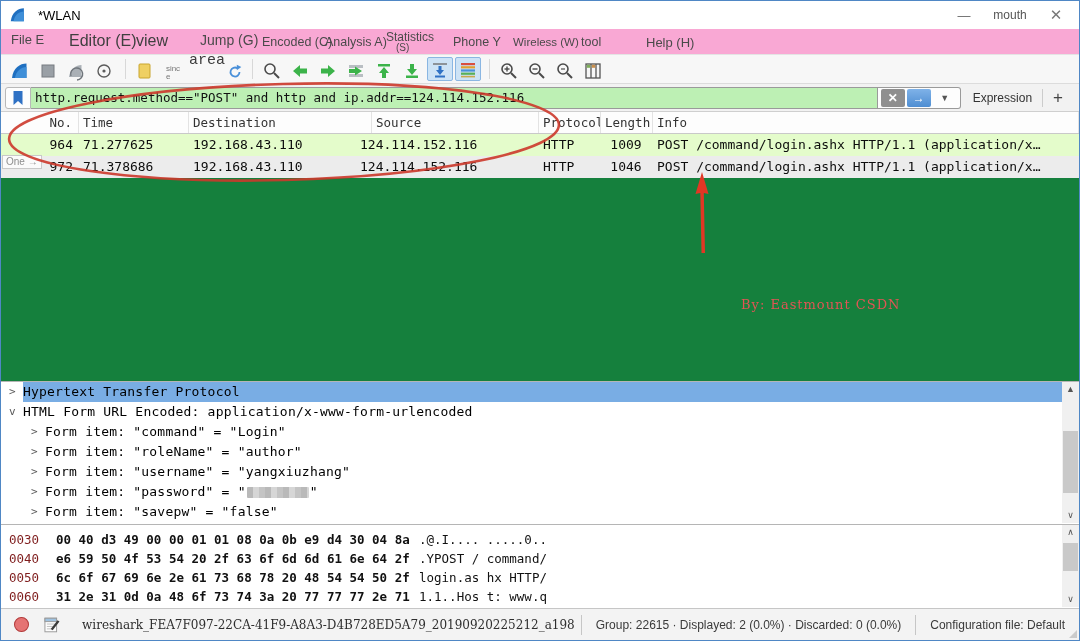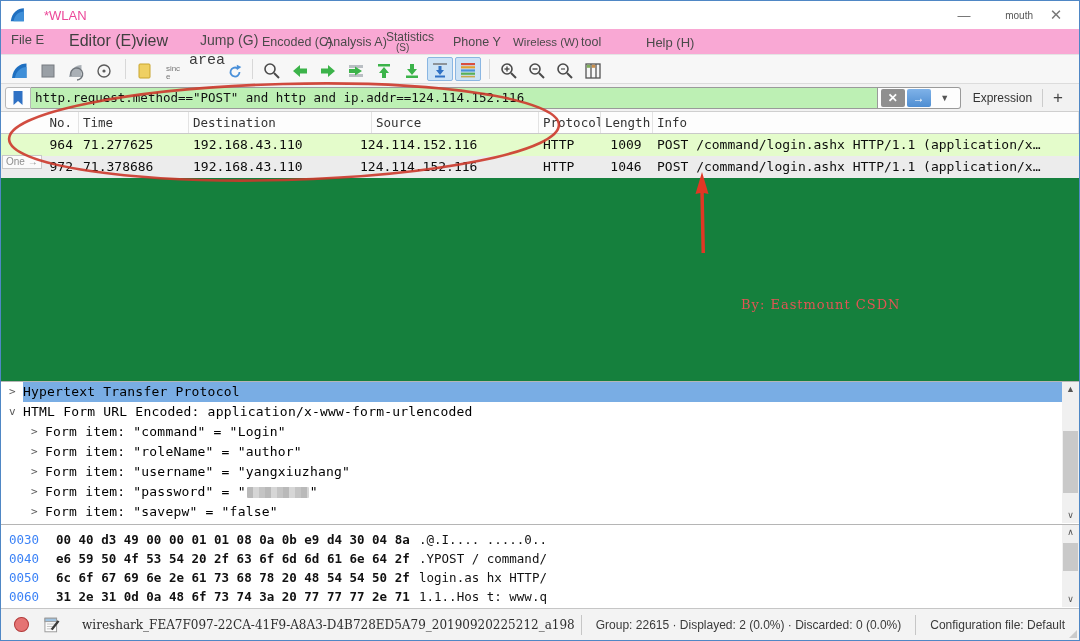--- a/index.html
+++ b/index.html
@@ -5,24 +5,24 @@
   * { margin:0; padding:0; box-sizing:border-box; }
   html,body { width:1080px; height:641px; background:#fff; }
   body { font-family:"Liberation Sans", sans-serif; }
   #app { position:relative; width:1080px; height:641px; background:#ffffff;
          border:1px solid #4f87c5; overflow:hidden; }
 
   
   .titlebar { position:absolute; left:0; top:0; width:100%; height:28px; background:#fff;
               display:flex; align-items:center; }
   .title-logo { margin-left:8px; width:18px; height:18px; }
-  .title-text { margin-left:17px; font-size:13px; color:#ec4899; }
+  .title-text { margin-left:11px; font-size:13px; color:#000000; }
   .win-controls { position:absolute; right:0; top:0; height:28px; display:flex; align-items:center; }
   .win-btn { width:46px; text-align:center; color:#666; font-size:13px; cursor:default; }
-  .win-btn.max { font-size:10px; color:#555;text-align:right; }
+  .win-btn.max { font-size:12px; color:#555; }
   .win-btn.close { font-size:15px; color:#777; }
 
   
   .menubar { position:absolute; left:0; top:28px; width:100%; height:25px; background:#f9a8d4; }
   .menu-item { position:absolute; top:3px; color:#4a4a4a; white-space:nowrap; cursor:default; }
   .menu-item:nth-child(1){ left:10px;  font-size:13px; }
   .menu-item:nth-child(2){ left:68px;  font-size:16px; color:#3f3f3f; }
   .menu-item:nth-child(3){ left:135px; font-size:16px; color:#3f3f3f; }
   .menu-item:nth-child(4){ left:199px; font-size:14px; }
   .menu-item:nth-child(5){ left:261px; font-size:12.5px; top:6px; }
@@ -100,21 +100,21 @@
   .dtext { letter-spacing:0.2px; }
   .redacted { display:inline-block; width:62px; height:11px; vertical-align:middle; margin:0 1px;
               background:repeating-linear-gradient(90deg,#b9b9b9 0 6px,#d6d6d6 6px 12px,#c4c4c4 12px 18px);
               border-radius:1px; }
 
   
   .hex-pane { position:absolute; left:0; top:523px; width:100%; height:84px; background:#fff;
               border-top:1px solid #b5b5b5; font-family:"DejaVu Sans Mono", monospace;
               padding-top:5px; overflow:hidden; }
   .hrow { position:relative; height:19px; line-height:19px; font-size:12.5px; white-space:nowrap; }
-  .hoff { position:absolute; left:8px; color:#3b82f6; }
+  .hoff { position:absolute; left:8px; color:#7f1d1d; }
   .hhex { position:absolute; left:55px; color:#111;font-weight:bold; }
   .hascii { position:absolute; left:418px; color:#111; }
 
   
   .vscroll { position:absolute; right:0; width:17px; background:#f0f0f0; z-index:40; }
   .vs-details { top:381px; height:141px; }
   .vs-hex { top:524px; height:82px; }
   .vs-arrow { position:absolute; left:0; width:17px; height:15px; color:#555; font-size:9px;
               text-align:center; line-height:15px; background:#f0f0f0; }
   .vs-up { top:0; } .vs-down { bottom:0; }

